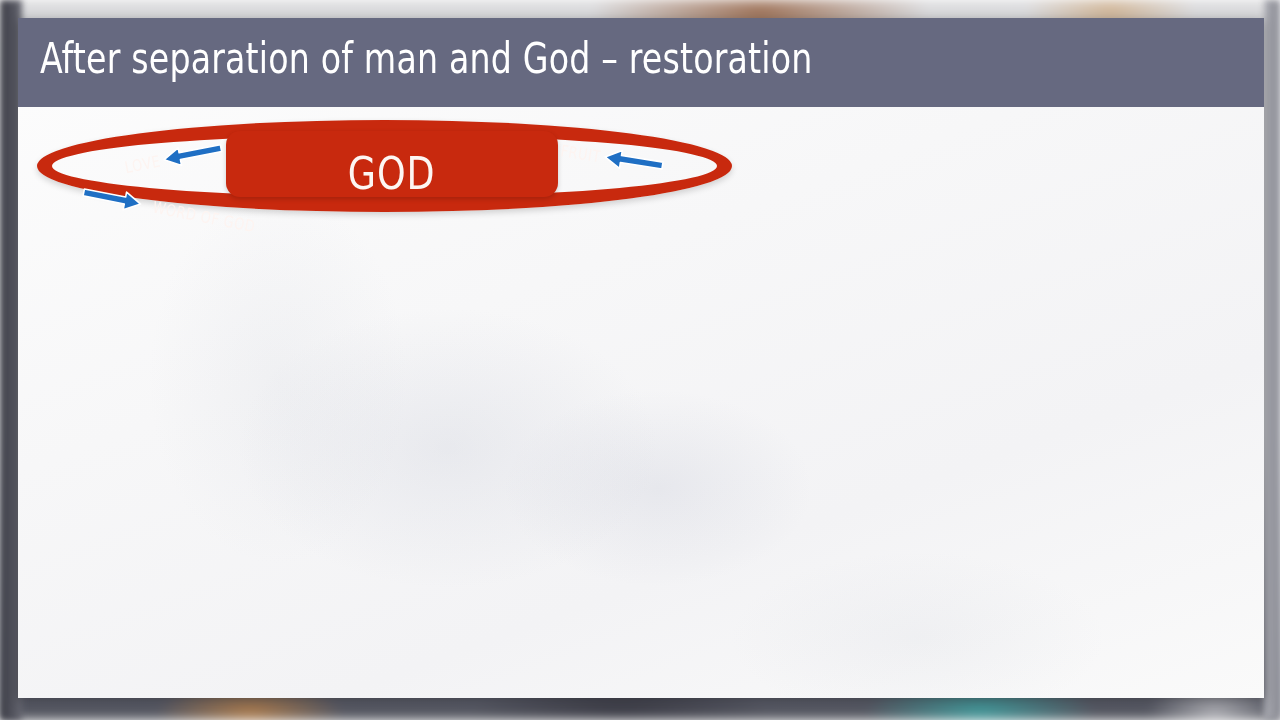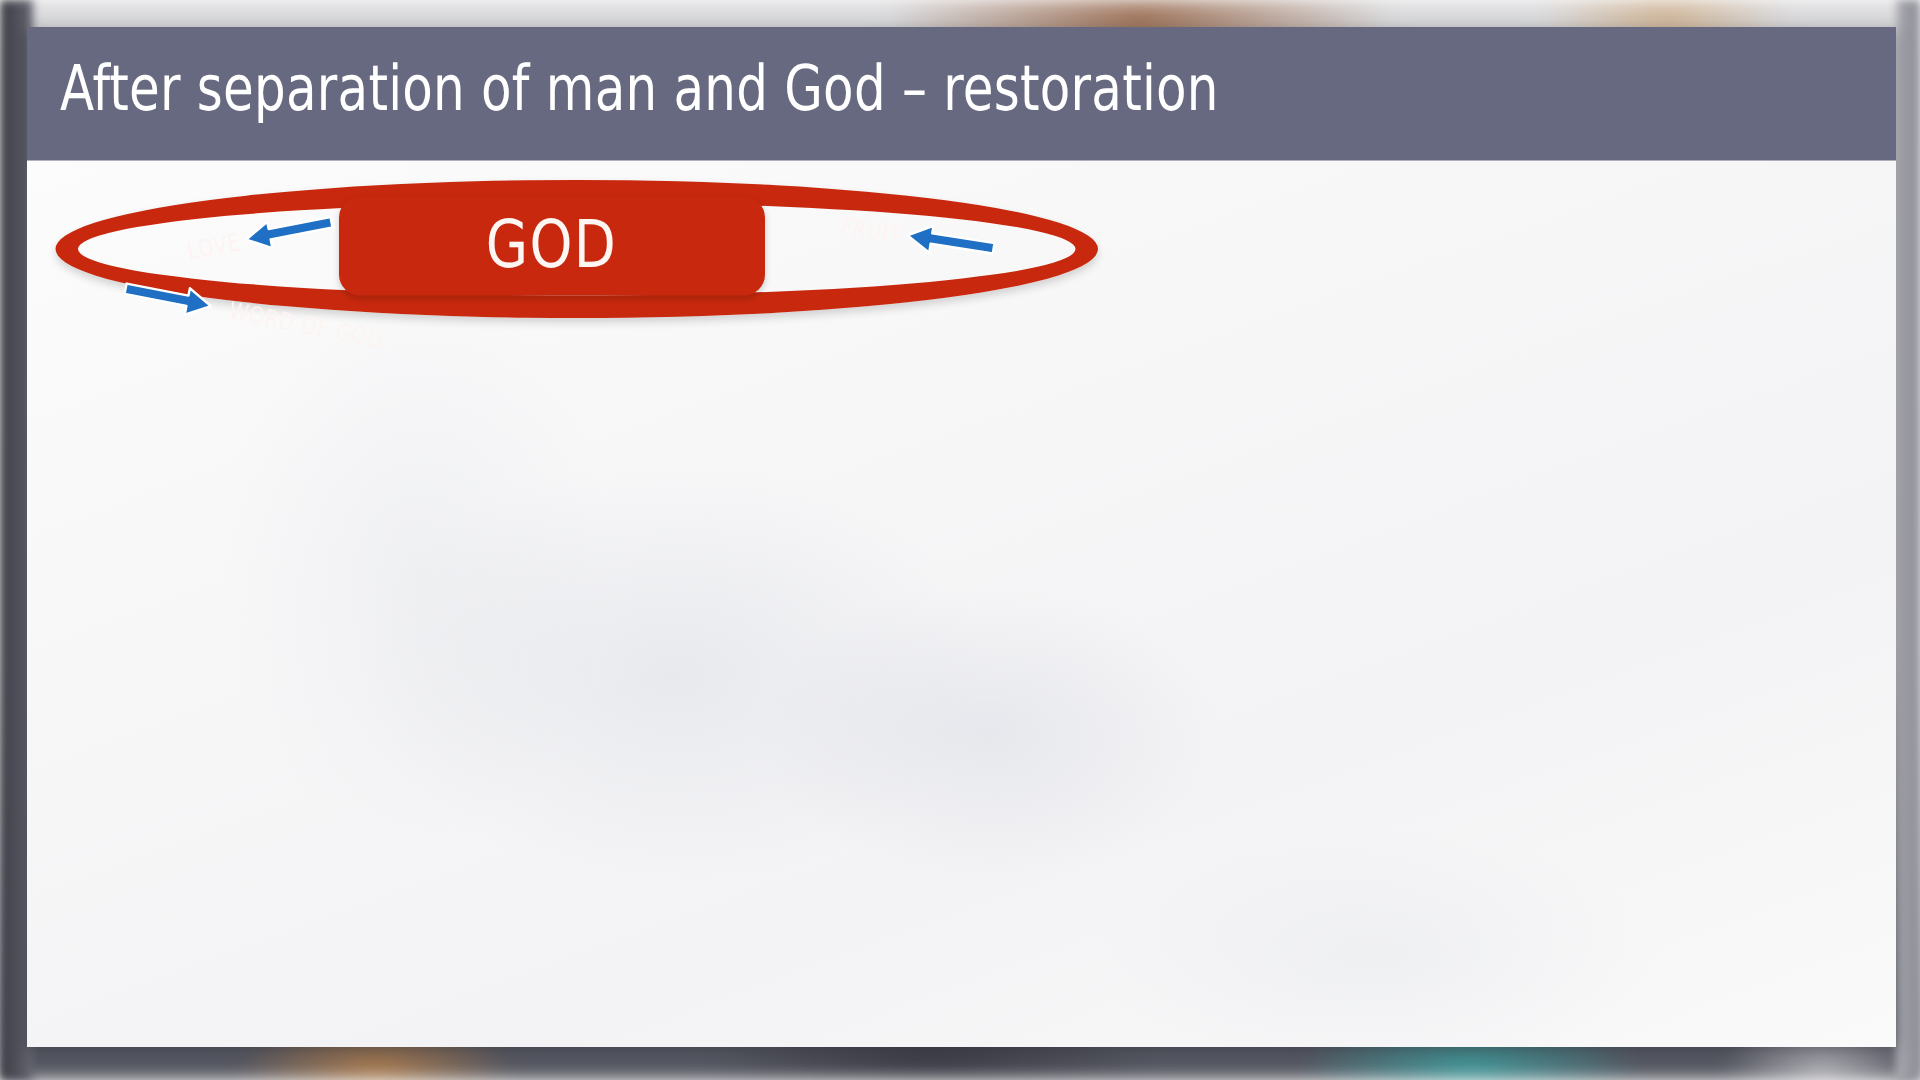--- a/index.html
+++ b/index.html
@@ -66,24 +66,24 @@
   #cycle-diagram {
     position:absolute; left:0px; top:84px; width:760px; height:150px;
   }
   #cycle-ring {
     position:absolute; left:19px; top:18px; width:695px; height:92px;
     border:15px solid #c8290e;
     border-radius:50%;
     box-shadow:0 3px 6px rgba(0,0,0,.16);
   }
   #god-box {
-    position:absolute; left:208px; top:29px; width:284px; height:66px;
+    position:absolute; left:208px; top:29px; width:332px; height:66px;
     background:#c8290e; border-radius:14px;
     box-shadow:0 2px 5px rgba(0,0,0,.18);
-    display:flex; align-items:center; justify-content:center;
+    display:flex; align-items:flex-end; justify-content:center;
   }
   #god-label {
     font-family:"Liberation Sans Narrow","DejaVu Sans Condensed","Liberation Sans", sans-serif;
     font-size:44px; color:#fdf6f3; letter-spacing:1px; line-height:46px;
     transform:scaleX(.92);
   }
 
   .cycle-node { position:absolute; display:flex; align-items:center; }
   .cycle-label {
     font-family:"Liberation Sans Narrow","DejaVu Sans Condensed","Liberation Sans", sans-serif;

